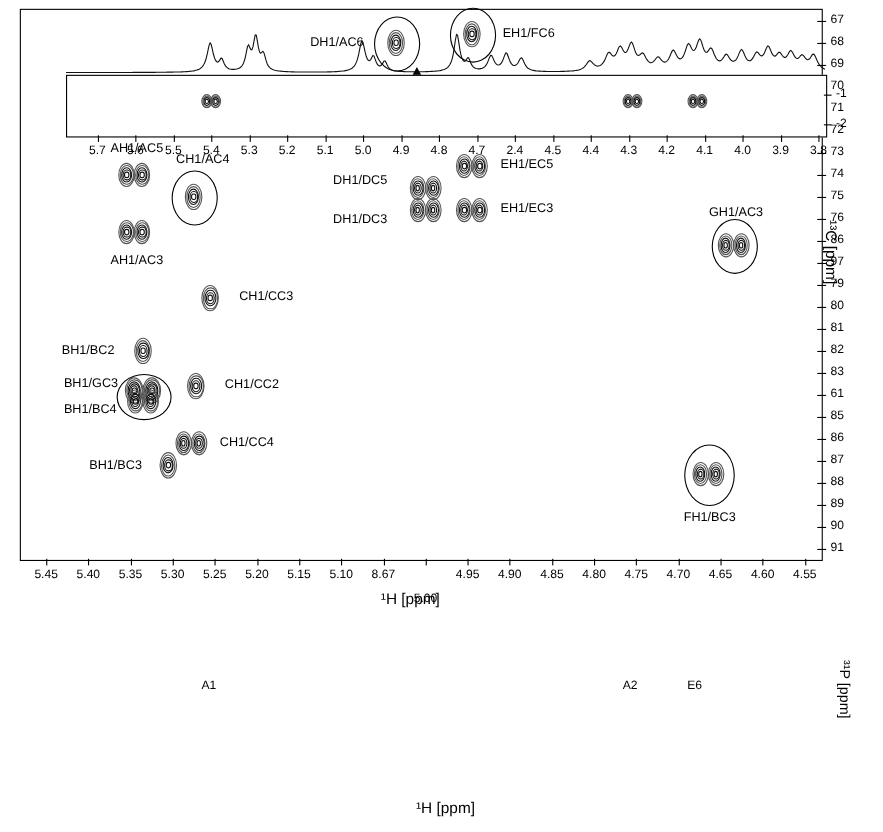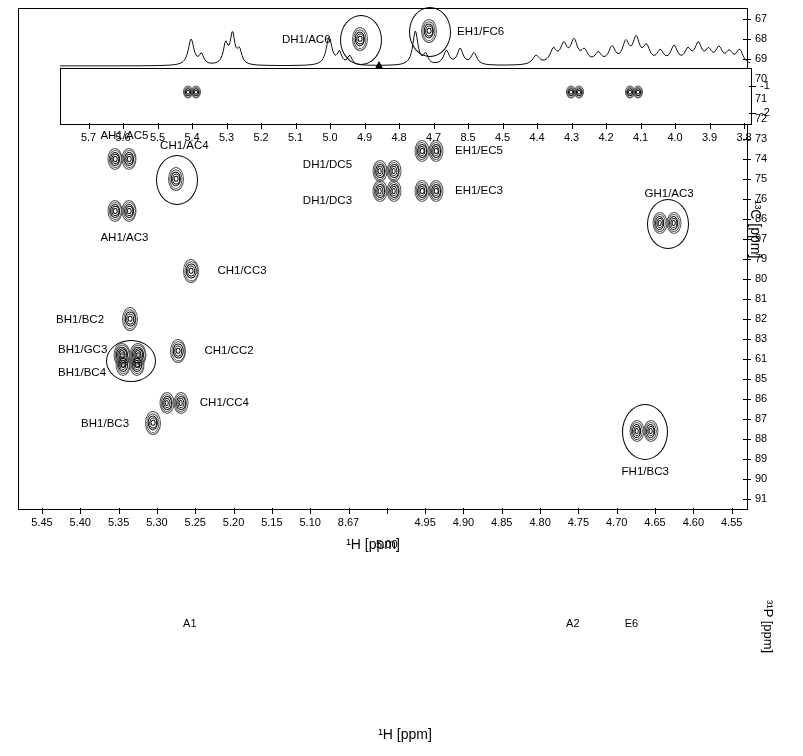--- a/index.html
+++ b/index.html
@@ -460,21 +460,21 @@
         <div class="xlabB" style="left: 214.6px; top: 62px;">5.1</div>
         <div class="xtickB" style="left: 269.1px;"></div>
         <div class="xlabB" style="left: 249.1px; top: 62px;">5.0</div>
         <div class="xtickB" style="left: 303.6px;"></div>
         <div class="xlabB" style="left: 283.6px; top: 62px;">4.9</div>
         <div class="xtickB" style="left: 338.1px;"></div>
         <div class="xlabB" style="left: 318.1px; top: 62px;">4.8</div>
         <div class="xtickB" style="left: 372.6px;"></div>
         <div class="xlabB" style="left: 352.6px; top: 62px;">4.7</div>
         <div class="xtickB" style="left: 407.1px;"></div>
-        <div class="xlabB" style="left: 387.1px; top: 62px;">8.5</div>
+        <div class="xlabB" style="left: 387.1px; top: 62px;">2.4</div>
         <div class="xtickB" style="left: 441.6px;"></div>
         <div class="xlabB" style="left: 421.6px; top: 62px;">4.5</div>
         <div class="xtickB" style="left: 476.1px;"></div>
         <div class="xlabB" style="left: 456.1px; top: 62px;">4.4</div>
         <div class="xtickB" style="left: 510.6px;"></div>
         <div class="xlabB" style="left: 490.6px; top: 62px;">4.3</div>
         <div class="xtickB" style="left: 545.1px;"></div>
         <div class="xlabB" style="left: 525.1px; top: 62px;">4.2</div>
         <div class="xtickB" style="left: 579.6px;"></div>
         <div class="xlabB" style="left: 559.6px; top: 62px;">4.1</div>

